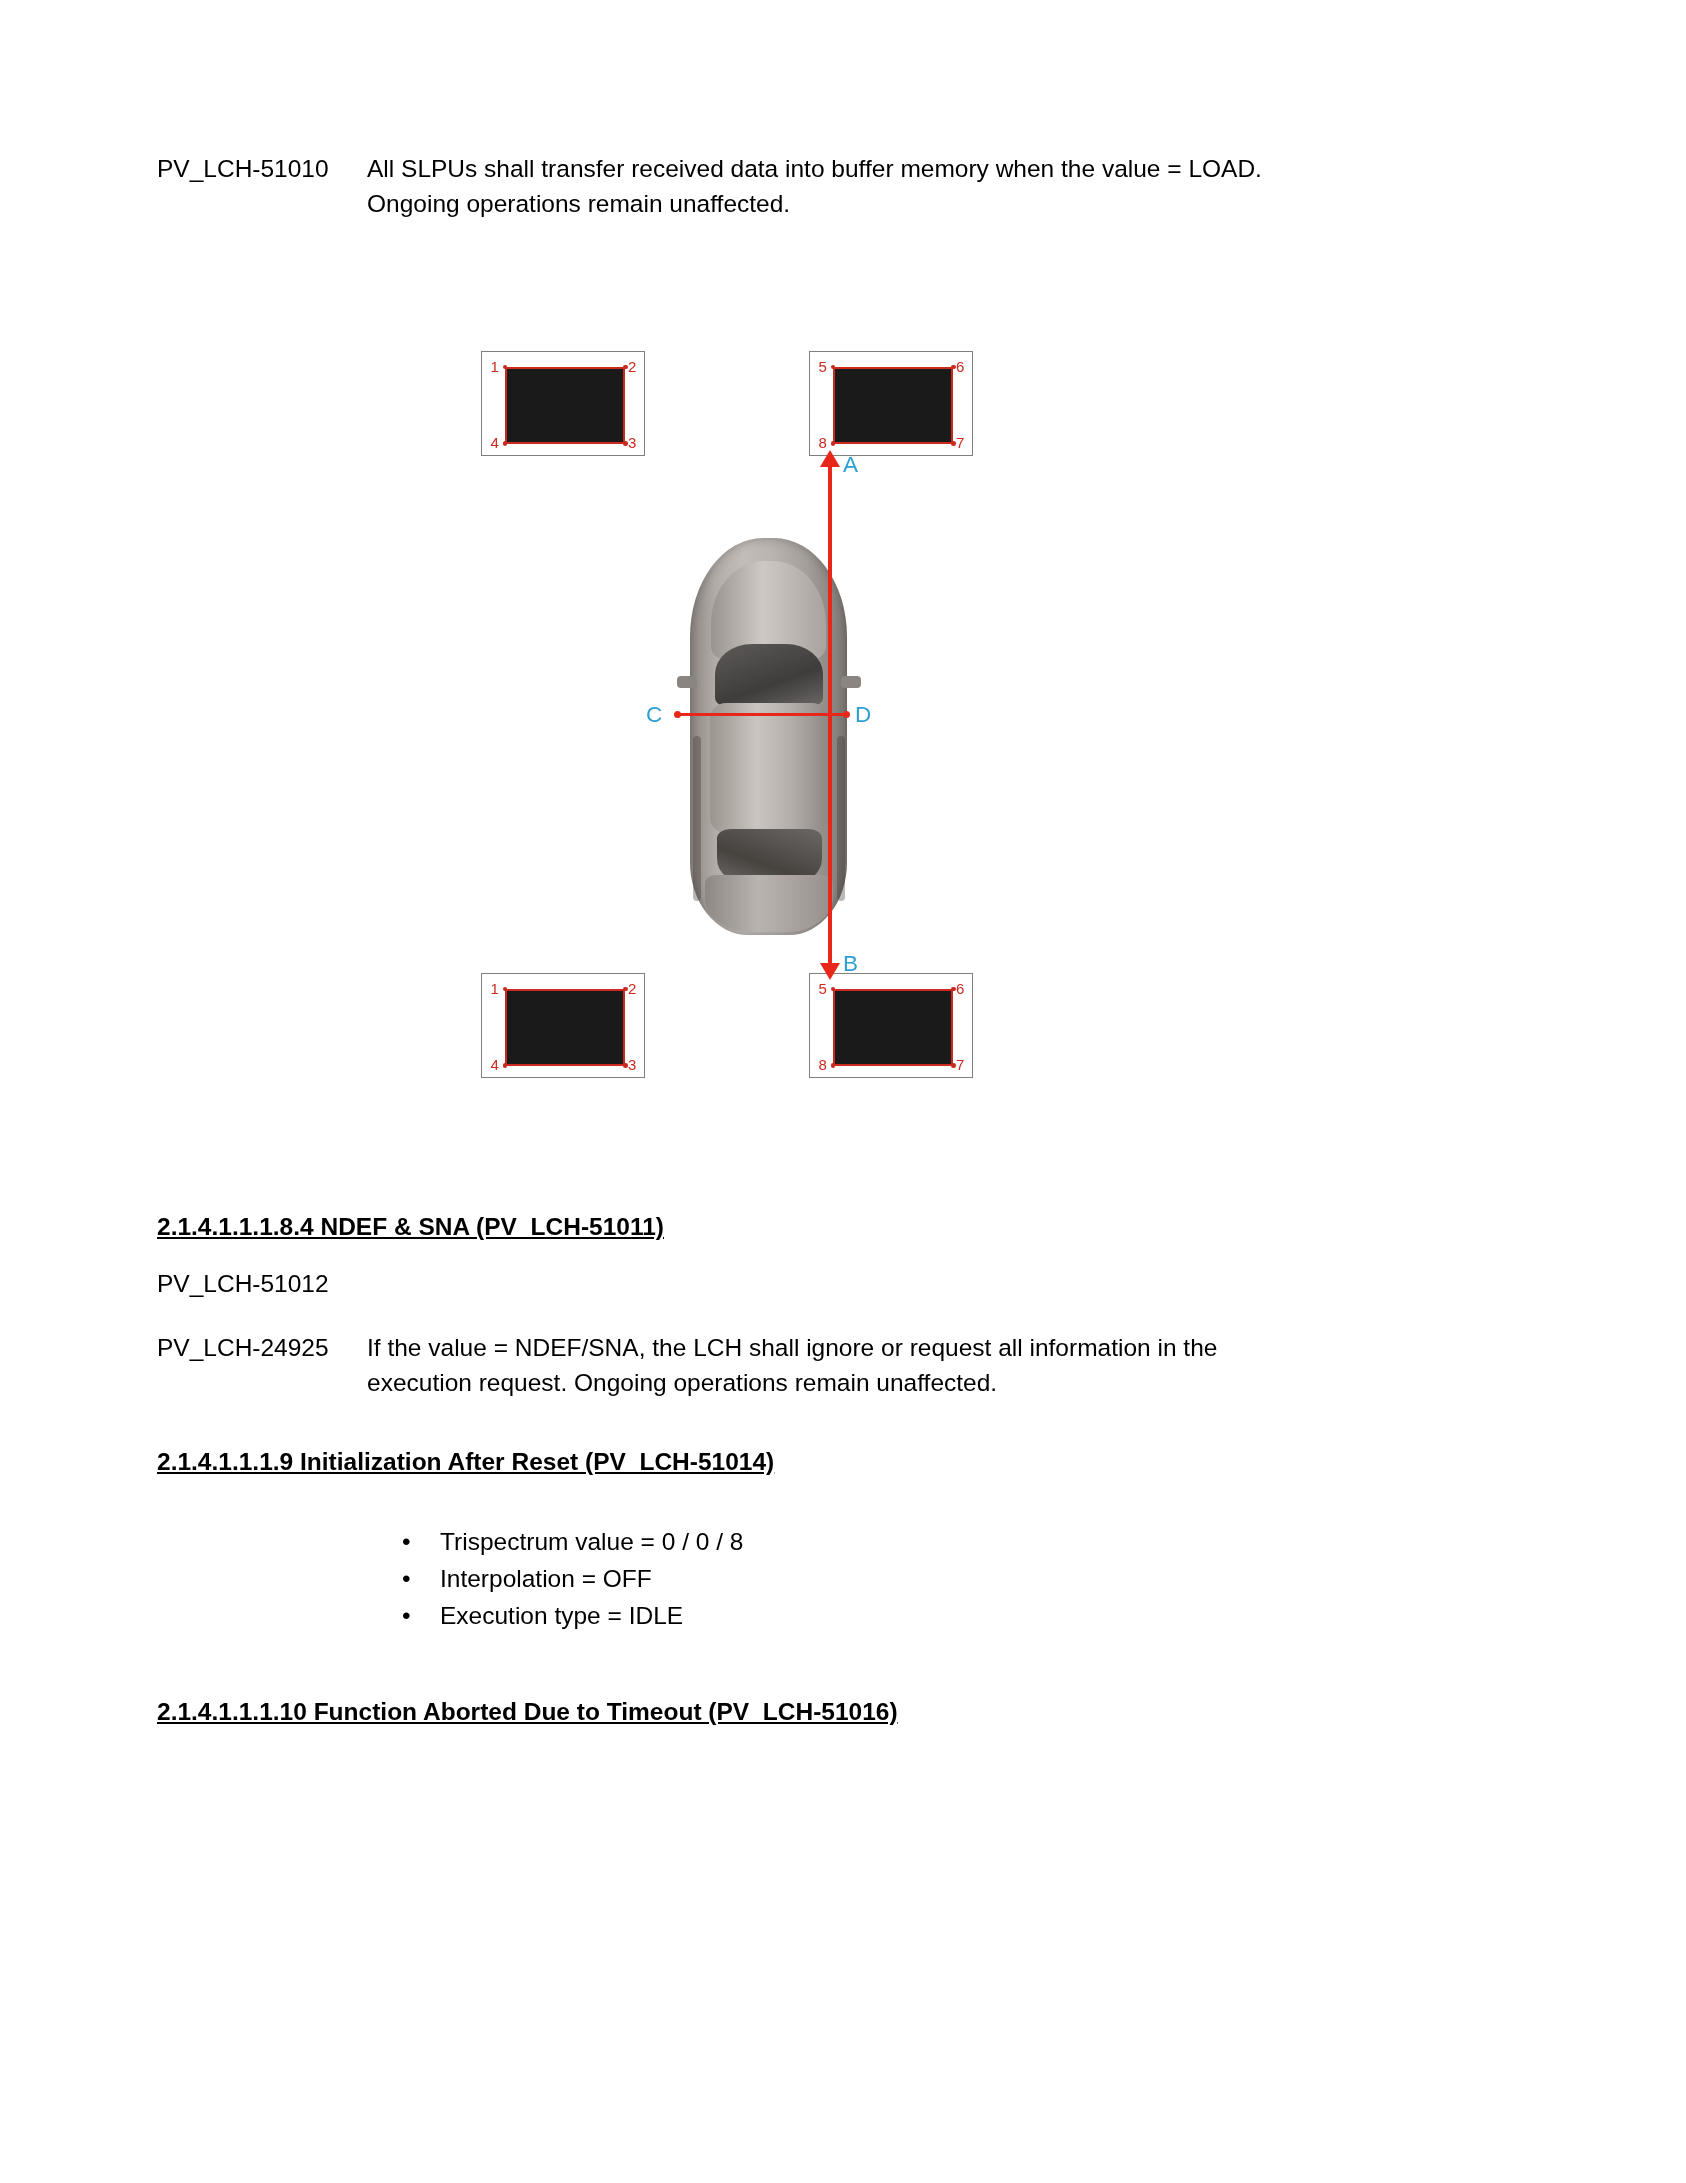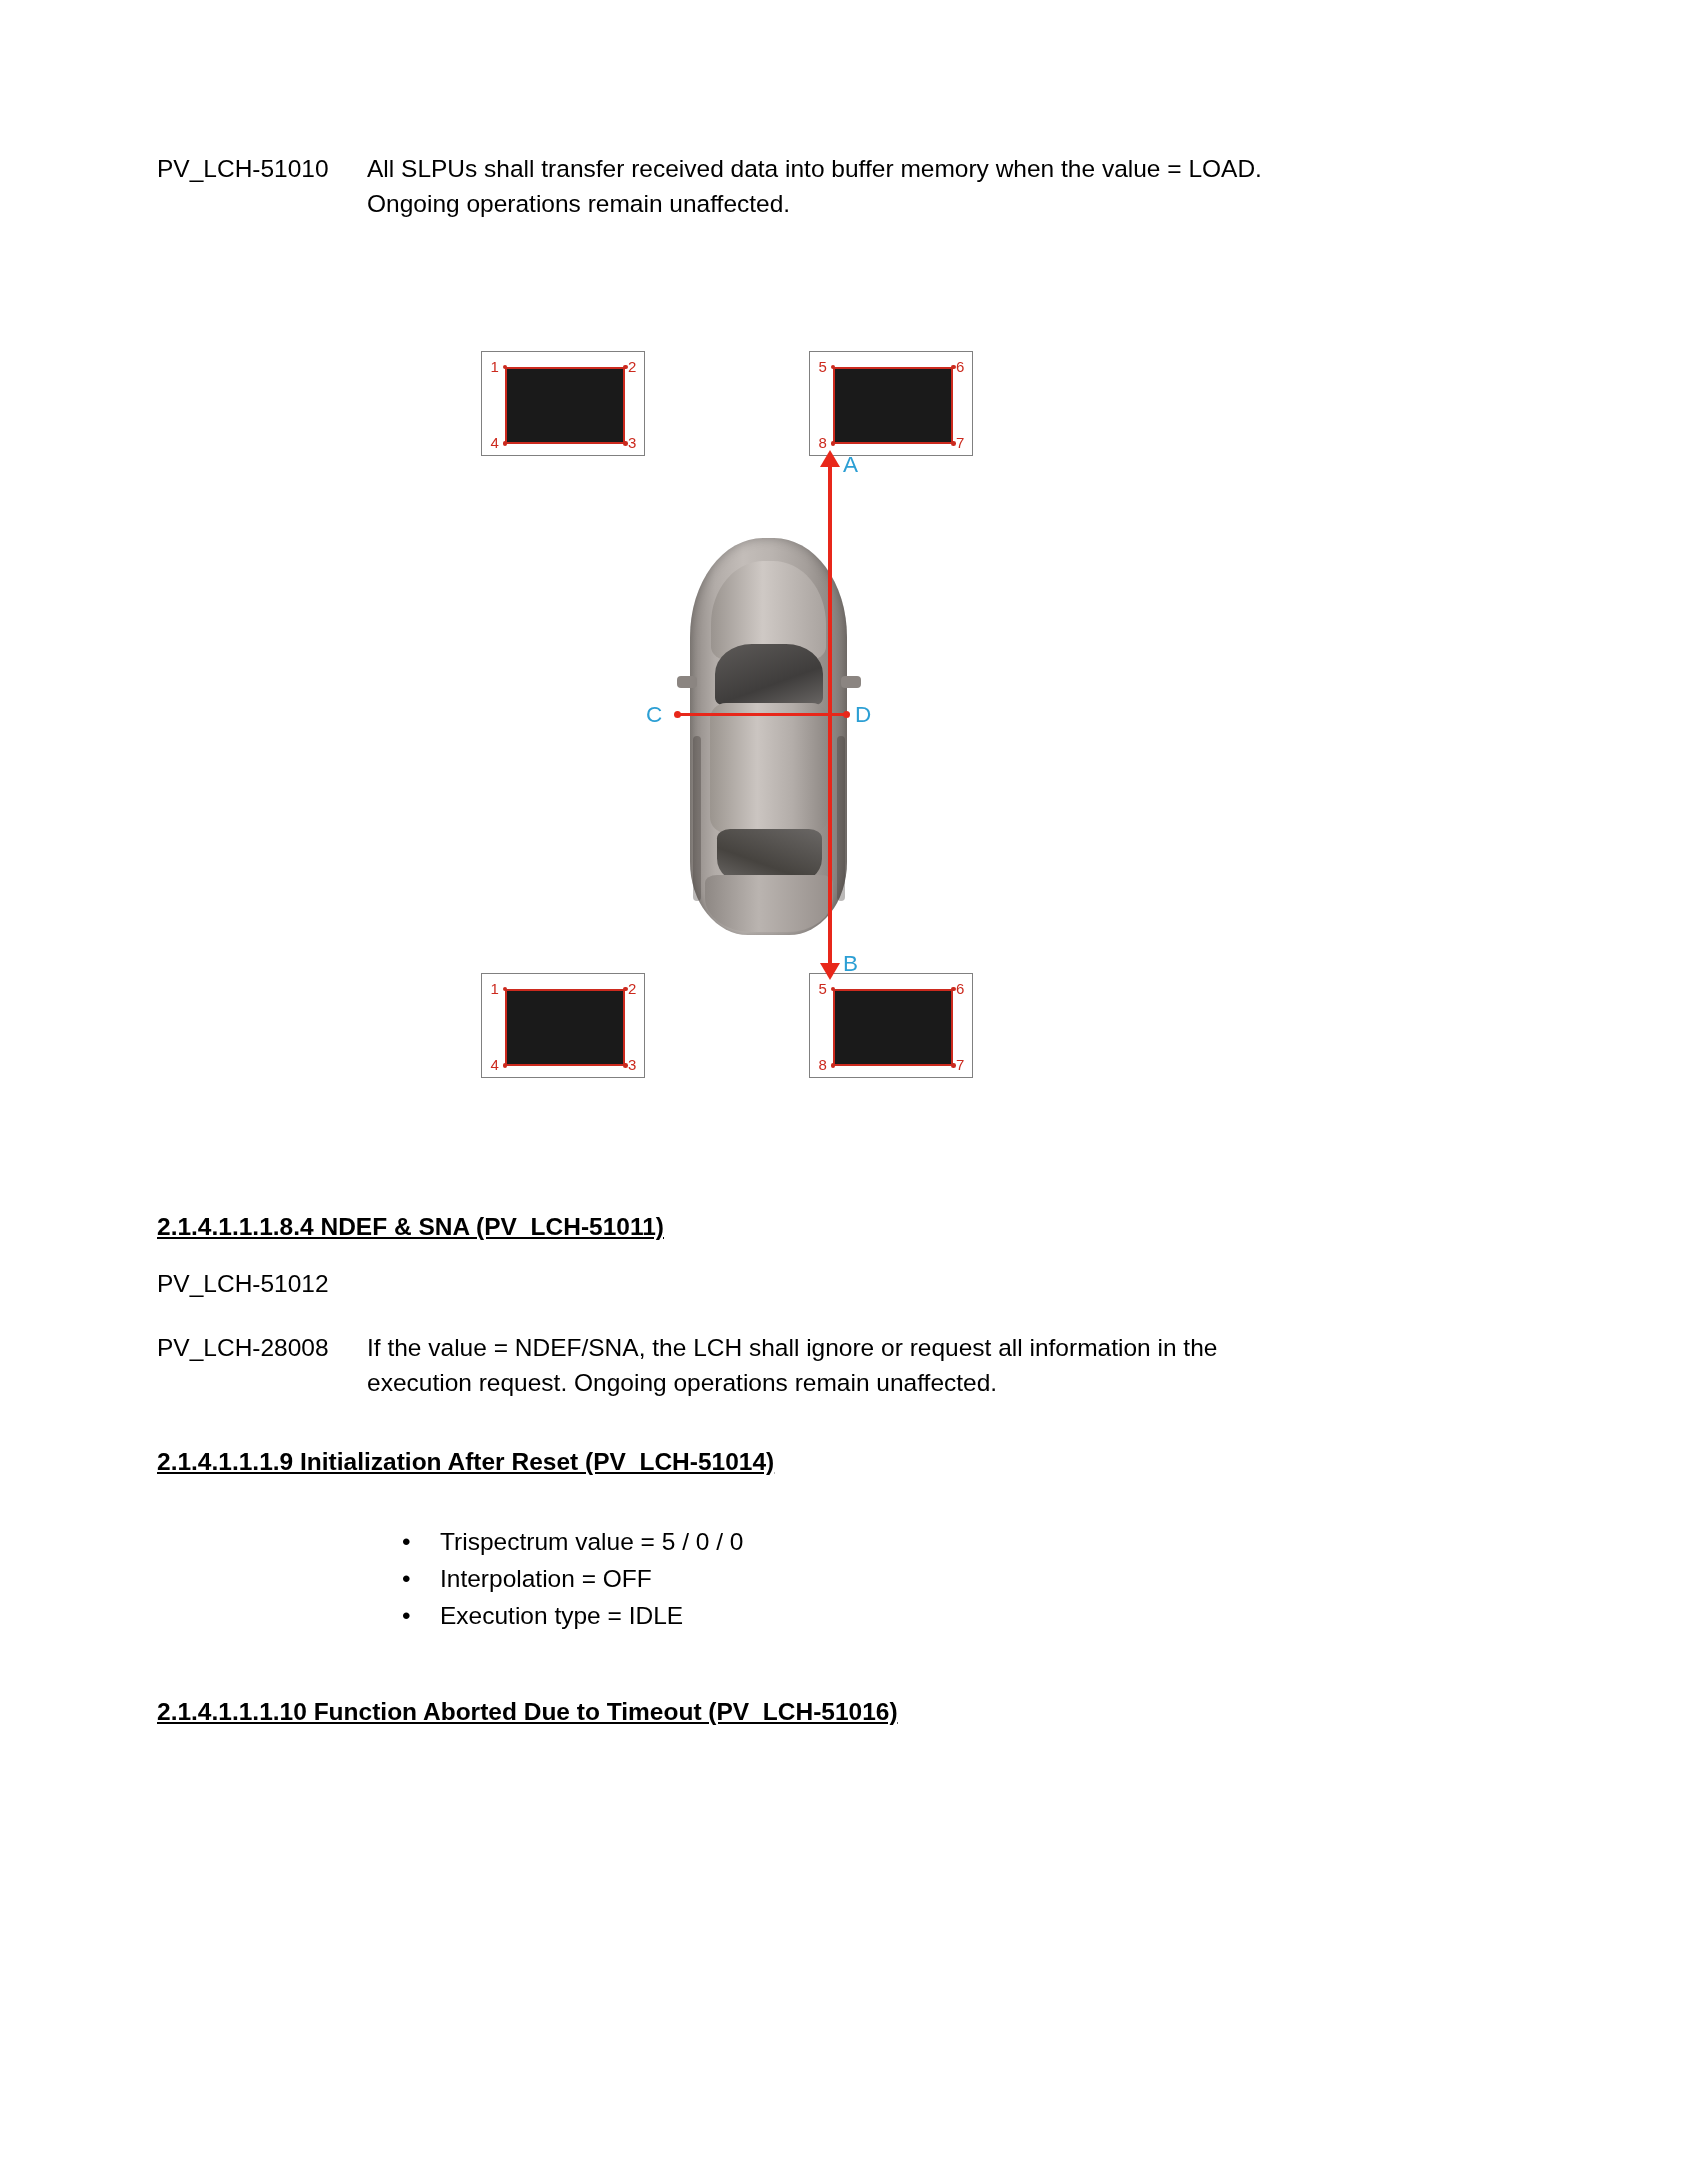--- a/index.html
+++ b/index.html
@@ -322,37 +322,37 @@
     <div class="heading">2.1.4.1.1.1.8.4 NDEF &amp; SNA (PV_LCH-51011)</div>
     <div class="spacer-sm"></div>
 
     <div class="req-block">
       <div class="req-id">PV_LCH-51012</div>
     </div>
 
     <div class="spacer-sm"></div>
 
     <div class="req-block">
-      <div class="req-id">PV_LCH-28008</div>
+      <div class="req-id">PV_LCH-24925</div>
       <div class="req-text">
         <span>If the value = NDEF/SNA, the LCH shall ignore or request all information in the</span>
         <span class="cont">execution request. Ongoing operations remain unaffected.</span>
       </div>
     </div>
 
     <div class="spacer-md"></div>
 
     <div class="heading">2.1.4.1.1.1.9 Initialization After Reset (PV_LCH-51014)</div>
     <div class="spacer-sm"></div>
 
 
     <div class="spacer-sm"></div>
 
     <ul class="bullets">
-      <li>Trispectrum value = 5 / 0 / 0</li>
+      <li>Trispectrum value = 0 / 0 / 8</li>
       <li>Interpolation = OFF</li>
       <li>Execution type = IDLE</li>
     </ul>
 
     <div class="spacer-md"></div>
     <div class="spacer-sm"></div>
 
     <div class="heading">2.1.4.1.1.1.10 Function Aborted Due to Timeout (PV_LCH-51016)</div>
 
   </div>

